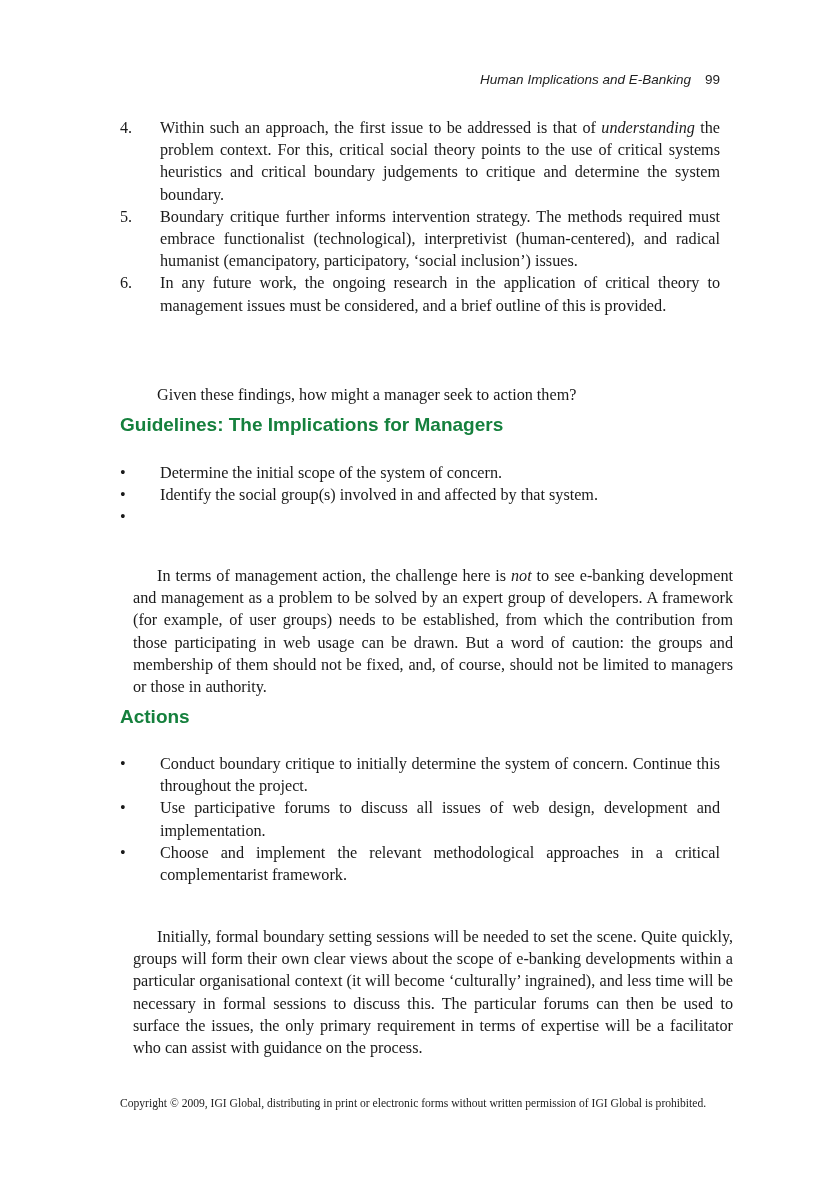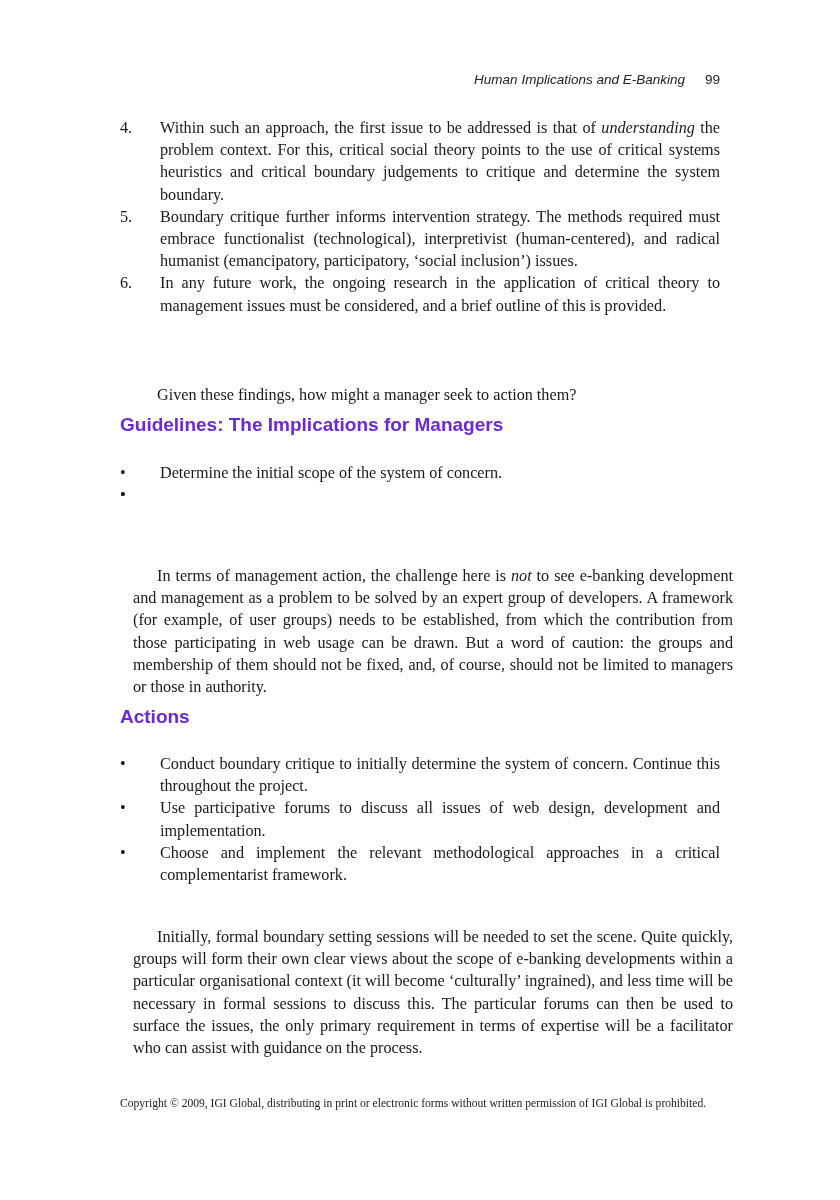--- a/index.html
+++ b/index.html
@@ -1,26 +1,26 @@
 <!DOCTYPE html>
 <html><head>
 <meta charset="utf-8">
 <style>
   html, body { margin: 0; padding: 0; background: #ffffff; }
   body { width: 840px; height: 1200px; position: relative; overflow: hidden; color: #1a1a1a; }
   .serif { font-family: "Liberation Serif", "DejaVu Serif", serif; font-size: 16.2px; line-height: 22.2px; }
   .running-head { position: absolute; left: 120px; top: 72px; width: 600px; text-align: right;
     font-family: "Liberation Sans", "DejaVu Sans", sans-serif; font-size: 13.5px; color: #222; }
   .running-head .title { font-style: italic; }
-  .running-head .pnum { margin-left: 20px; }
+  .running-head .pnum { margin-left: 14px; }
   .numlist { position: absolute; top: 117px; left: 120px; width: 600px; margin: 0; padding: 0; list-style: none; }
   .numlist li { position: relative; padding-left: 40px; text-align: justify; }
   .numlist .num { position: absolute; left: 0; top: 0; }
   .para { text-align: justify; text-indent: 24px; margin: 13px; }
-  .h2 { font-family: "Liberation Sans", "DejaVu Sans", sans-serif; font-weight: bold; font-size: 19px; margin: 0; color: #6d28d9; }
+  .h2 { font-family: "Liberation Sans", "DejaVu Sans", sans-serif; font-weight: bold; font-size: 19px; margin: 0; color: #15803d; }
   .bullets { margin: 0; padding: 0; list-style: none; }
   .bullets li { position: relative; padding-left: 40px; text-align: justify; }
   .bullets .dot { position: absolute; left: 0; top: 0; }
   .abs { position: absolute; left: 120px; width: 600px; }
   .footer { font-family: "Liberation Serif", "DejaVu Serif", serif; font-size: 11.6px; line-height: 15px; color: #222; }
   em { font-style: italic; }
 </style>
 </head>
 <body>
 
@@ -42,21 +42,21 @@
     <span>In any future work, the ongoing research in the application of critical theory to management issues must be considered, and a brief outline of this is provided.</span>
   </li>
 </ol>
 
 <p class="abs para serif" style="top:371px;">Given these findings, how might a manager seek to action them?</p>
 
 <h2 class="abs h2" style="top:414px;">Guidelines: The Implications for Managers</h2>
 
 <ul class="abs bullets serif" style="top:462px;">
   <li><span class="dot">•</span><span>Determine the initial scope of the system of concern.</span></li>
-  <li><span class="dot">•</span></li>
+  <li><span class="dot">•</span><span>Identify the social group(s) involved in and affected by that system.</span></li>
   <li><span class="dot">•</span></li>
 </ul>
 
 <p class="abs para serif" style="top:552px;"><span>In terms of management action, the challenge here is </span><em>not</em><span> to see e-banking development and management as a problem to be solved by an expert group of developers. A framework (for example, of user groups) needs to be established, from which the contribution from those participating in web usage can be drawn. But a word of caution: the groups and membership of them should not be fixed, and, of course, should not be limited to managers or those in authority.</span></p>
 
 <h2 class="abs h2" style="top:706px;">Actions</h2>
 
 <ul class="abs bullets serif" style="top:753px;">
   <li><span class="dot">•</span><span>Conduct boundary critique to initially determine the system of concern. Continue this throughout the project.</span></li>
   <li><span class="dot">•</span><span>Use participative forums to discuss all issues of web design, development and implementation.</span></li>

